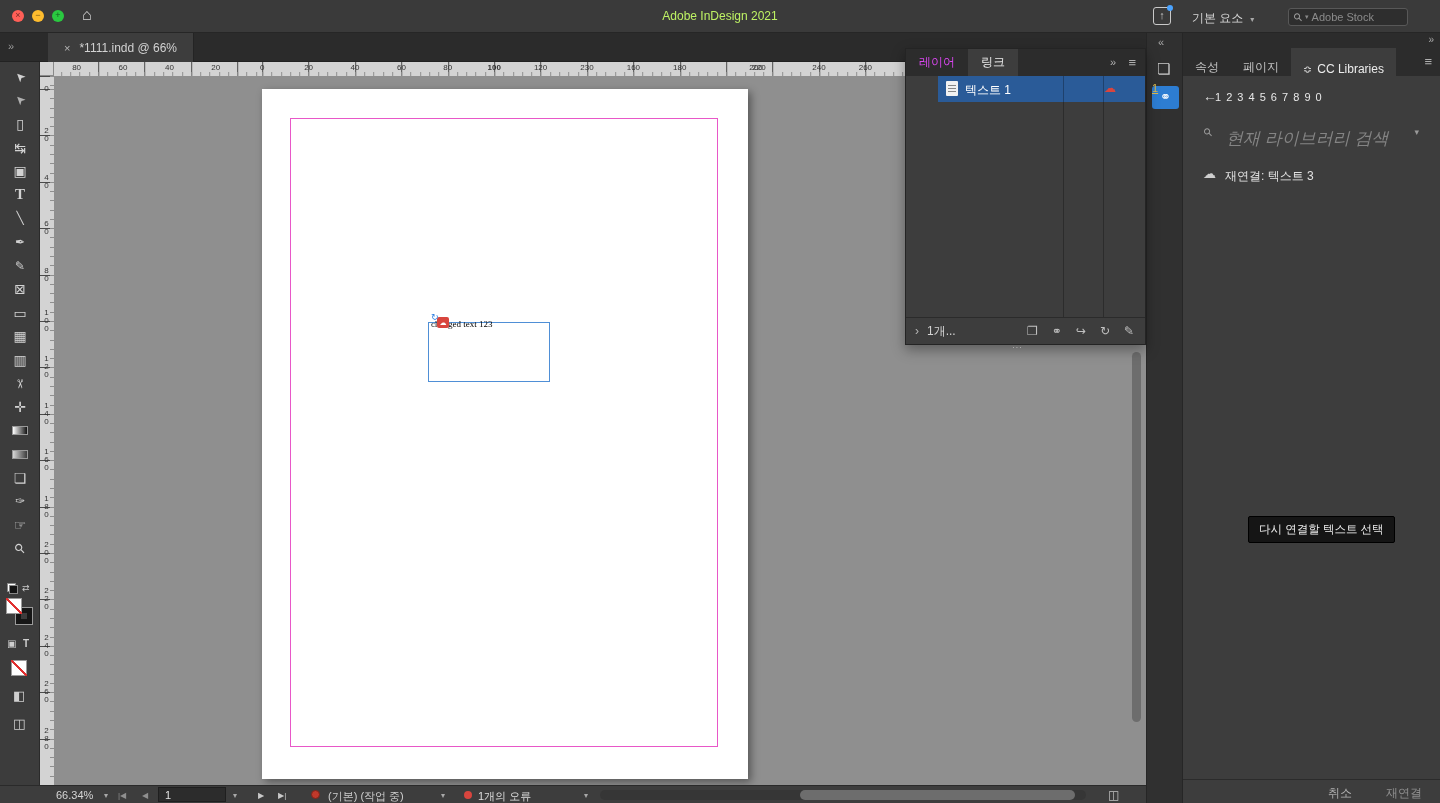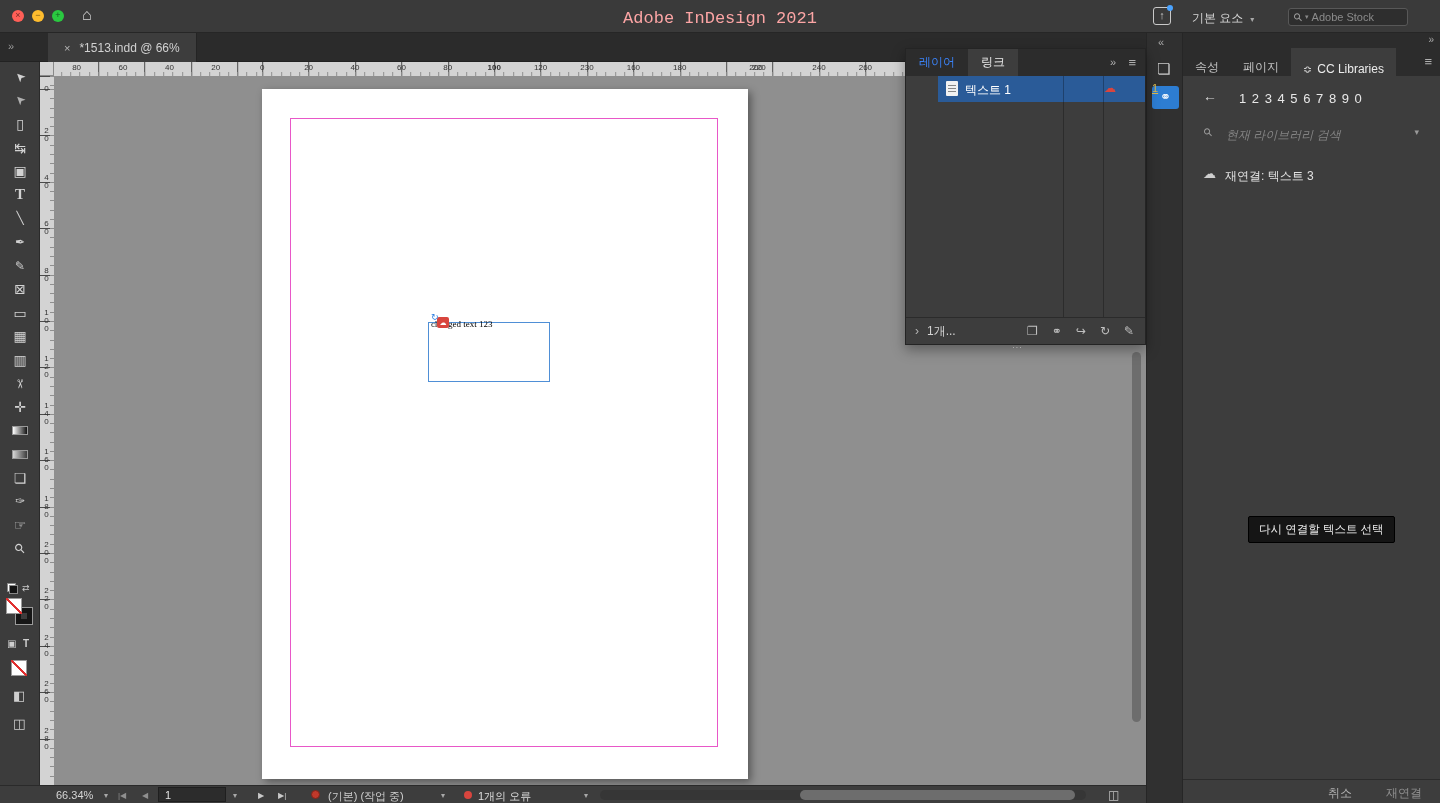--- a/index.html
+++ b/index.html
@@ -6,21 +6,21 @@
   html,body { width:1440px; height:803px; }
   body { font-family:"Liberation Sans","DejaVu Sans",sans-serif; background:#2b2b2b; overflow:hidden; }
   .app { position:relative; width:1440px; height:803px; background:#2b2b2b; overflow:hidden; }
 
   
   .titlebar { position:absolute; left:0; top:0; width:1440px; height:33px; background:#3a3a3a; border-bottom:1px solid #262626; z-index:10; }
   .traffic { position:absolute; left:12px; top:10px; display:flex; gap:8px; }
   .tl { width:12px; height:12px; border-radius:50%; font-size:9px; line-height:11px; text-align:center; color:rgba(0,0,0,.55); cursor:default; }
   .tl.red{background:#ff5f57;} .tl.yellow{background:#febc2e;} .tl.green{background:#2ac840;}
   .home { position:absolute; left:82px; top:6px; font-size:16px; color:#d6d6d6; }
-  .apptitle { position:absolute; left:0; right:0; top:9px; text-align:center; color:#fca5a5; font-size:17px;font-family:Liberation Mono, monospace; }
+  .apptitle { position:absolute; left:0; right:0; top:9px; text-align:center; color:#bef264; font-size:12px; }
   .share { position:absolute; left:1153px; top:7px; width:18px; height:18px; border:1.5px solid #c9c9c9; border-radius:3px; color:#c9c9c9; font-size:11px; text-align:center; line-height:15px; }
   .share-dot { position:absolute; right:-3px; top:-3px; width:6px; height:6px; background:#4aa3ff; border-radius:50%; }
   .workspace { position:absolute; left:1192px; top:10px; color:#d8d8d8; font-size:12px; }
   .ws-chev { color:#a8a8a8; font-size:8px; margin-left:7px; }
   .stock { position:absolute; left:1288px; top:8px; width:120px; height:18px; background:#2e2e2e; border:1px solid #585858; border-radius:3px; color:#8b8b8b; font-size:11px; display:flex; align-items:center; padding:0 5px; gap:3px; }
   .mag { display:inline-block; transform:rotate(-45deg); font-size:11px; color:#9a9a9a; }
   .sschev { font-size:7px; color:#8a8a8a; }
 
   
   .tabstrip { position:absolute; left:0; top:33px; width:1440px; height:29px; background:#2b2b2b; border-bottom:1px solid #222; z-index:1; }
@@ -75,21 +75,21 @@
   .text-frame { position:absolute; left:166px; top:233px; width:122px; height:60px; border:1px solid var(--frame-blue); }
   .frame-text { position:absolute; left:2px; top:-4px; font-family:"Liberation Serif","DejaVu Serif",serif; font-size:9px; color:#000; white-space:nowrap; z-index:2; }
   .frame-badge { position:absolute; left:8px; top:-6px; width:12px; height:11px; background:var(--error-red); border-radius:2px; color:#fff; font-size:7px; line-height:11px; text-align:center; z-index:3; }
   .frame-badge::after { content:"↻"; position:absolute; left:-6px; top:-5px; color:#2f7fe0; font-size:9px; }
   .vscroll { position:absolute; right:5px; top:276px; width:9px; bottom:4px; }
   .vscroll .thumb { position:absolute; left:0; top:0; width:9px; height:370px; background:#6d6d6d; border-radius:5px; }
 
   
   .links-panel { position:absolute; left:905px; top:48px; width:241px; height:297px; background:#3d3d3d; border:1px solid #242424; box-shadow:0 5px 12px rgba(0,0,0,.35); z-index:5; display:flex; flex-direction:column; }
   .lp-tabs { height:27px; background:#2c2c2c; display:flex; align-items:stretch; position:relative; flex:0 0 27px; }
-  .lp-tab { padding:0 13px; display:flex; align-items:center; font-size:12px; color:#3b82f6; }
+  .lp-tab { padding:0 13px; display:flex; align-items:center; font-size:12px; color:#d946ef; }
   .lp-tab.active { background:#3d3d3d; color:#ececec; }
   .lp-chevs { position:absolute; right:30px; top:7px; color:#b0b0b0; font-size:11px; letter-spacing:-1px; }
   .lp-menu { position:absolute; right:9px; top:6px; color:#b0b0b0; font-size:13px; }
   .lp-header { height:22px; border-bottom:1px solid #2b2b2b; position:relative; font-size:12px; color:#cfcfcf; flex:0 0 22px; }
   .lp-header .col1 { position:absolute; left:10px; top:4px; }
   .lp-warn { position:absolute; left:166px; top:3px; font-size:11px; color:#c0c0c0; }
   .lp-pagecol { position:absolute; left:203px; top:4px; font-size:10px; color:#c0c0c0; }
   .lp-pagecol .sort { font-style:normal; font-size:8px; vertical-align:2px; margin-left:2px; }
   .lp-row { height:26px; background:var(--selection-blue); position:relative; flex:0 0 26px;margin-left:32px; }
   .doc-icon { position:absolute; left:8px; top:5px; width:12px; height:15px; background:#f2f2f2; border-radius:1px; }
@@ -116,24 +116,24 @@
   .cc-panel { position:absolute; left:1183px; top:33px; width:257px; height:770px; background:#3d3d3d; z-index:4; }
   .cc-topstrip { position:absolute; left:0; top:0; width:257px; height:15px; background:#2c2c2c; }
   .cc-exp { position:absolute; right:7px; top:1px; color:#a8a8a8; font-size:10px; letter-spacing:-1px; }
   .cc-tabs { position:absolute; left:0; top:15px; width:257px; height:28px; background:#2c2c2c; display:flex; }
   .cc-tab { padding:0 12px; display:flex; align-items:flex-end; gap:5px; font-size:12px; color:#c4c4c4; }
   .cc-tab.active { background:#3d3d3d; color:#ececec; }
   .cc-lib-ic { font-size:11px; color:#cfcfcf; }
   .cc-menu { position:absolute; right:8px; top:21px; color:#b0b0b0; font-size:13px; }
   .cc-body { position:absolute; left:0; top:43px; width:257px; bottom:24px; }
   .back-arrow { position:absolute; left:20px; top:12px; color:#d8d8d8; font-size:14px; }
-  .lib-name { position:absolute; left:56px; top:15px; color:#e8e8e8; font-size:13px; letter-spacing:1px; }
+  .lib-name { position:absolute; left:32px; top:15px; color:#e8e8e8; font-size:11px; letter-spacing:1px; }
   .lib-search { position:absolute; left:0; top:44px; width:100%; height:26px; }
   .lib-search .mag { position:absolute; left:21px; top:6px; }
-  .search-ph { position:absolute; left:43px; top:7px; font-style:italic; color:#848484; font-size:12px; }
+  .search-ph { position:absolute; left:43px; top:7px; font-style:italic; color:#848484; font-size:17px; }
   .search-chev { position:absolute; right:21px; top:7px; color:#9a9a9a; font-size:9px; }
   .relink-cloud { position:absolute; left:20px; top:90px; color:#cfcfcf; font-size:13px; }
   .relink-label { position:absolute; left:42px; top:92px; color:#e2e2e2; font-size:12px; }
   .empty-text { position:absolute; left:22px; right:22px; top:128px; text-align:center; color:#8a8a8a; font-size:11px; line-height:15px; }
   .cc-tooltip { position:absolute; left:65px; top:440px; background:#151515; border:1px solid #000; color:#efefef; font-size:11.5px; padding:5px 10px; border-radius:2px; white-space:nowrap; }
   .cc-bottom { position:absolute; left:0; bottom:0; width:100%; height:24px; border-top:1px solid #2b2b2b; }
   .btn-cancel { position:absolute; right:88px; top:5px; color:#b0b0b0; font-size:12px; }
   .btn-relink { position:absolute; right:18px; top:5px; color:#8f8f8f; font-size:12px; }
 
   
@@ -173,21 +173,21 @@
       <span class="mag">⚲</span>
       <span class="sschev">▾</span>
       <span>Adobe Stock</span>
     </div>
   </header>
 
   <div class="tabstrip">
     <span class="chev-left">»</span>
     <div class="doc-tab">
       <span class="tab-close">×</span>
-      <span>*1513.indd @ 66%</span>
+      <span>*1111.indd @ 66%</span>
     </div>
   </div>
 
   <div class="toolbar">
     <div class="tools-list">
         <div class="tool rot-up">
           <span class="tglyph">➤</span>
         </div>
         <div class="tool rot-up dim">
           <span class="tglyph">➤</span>

